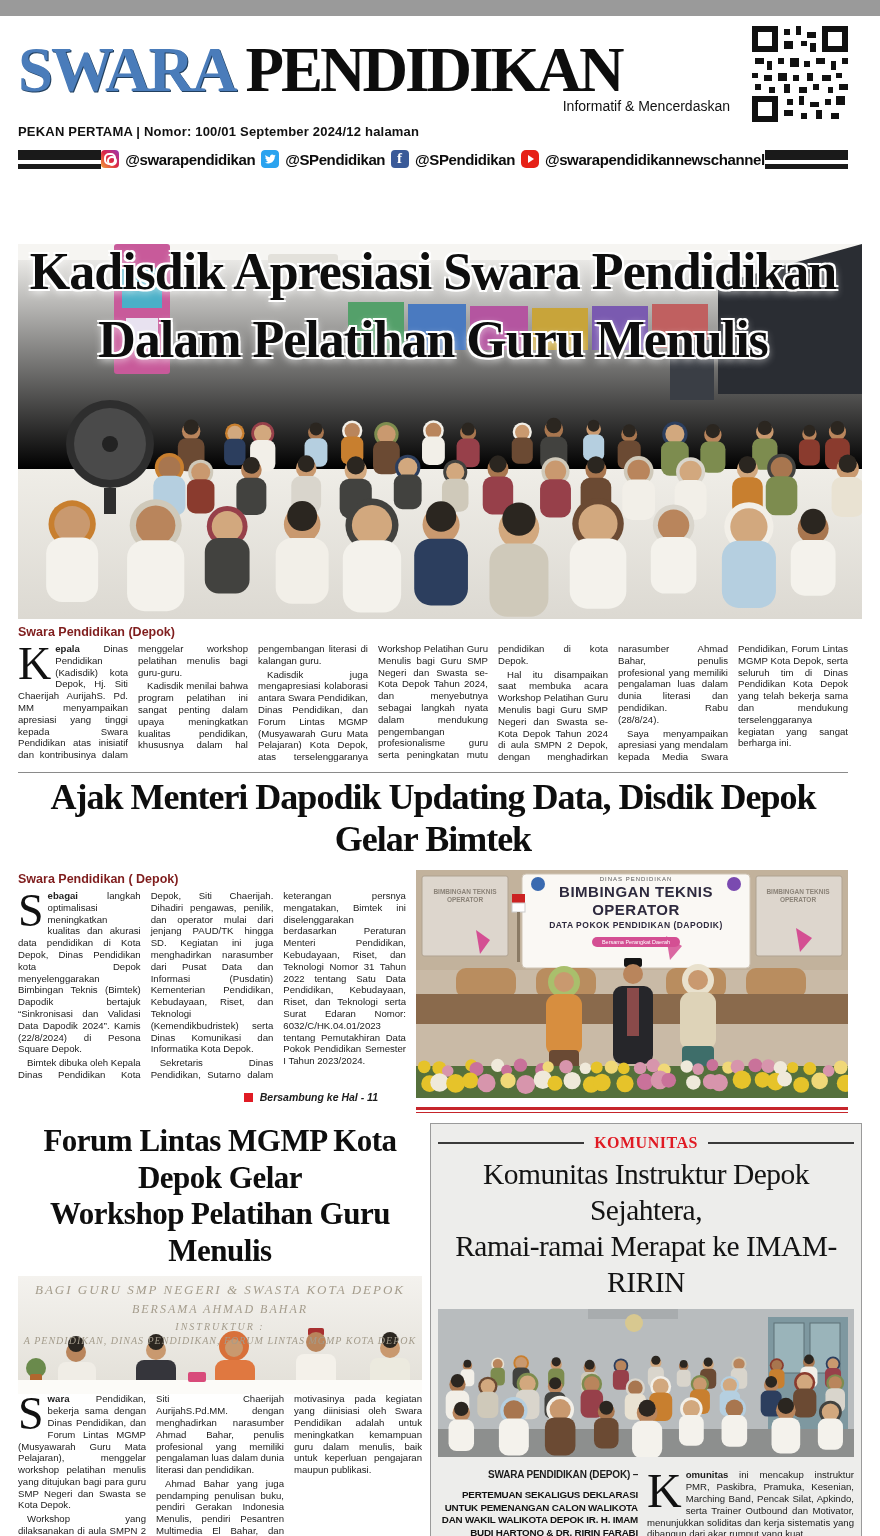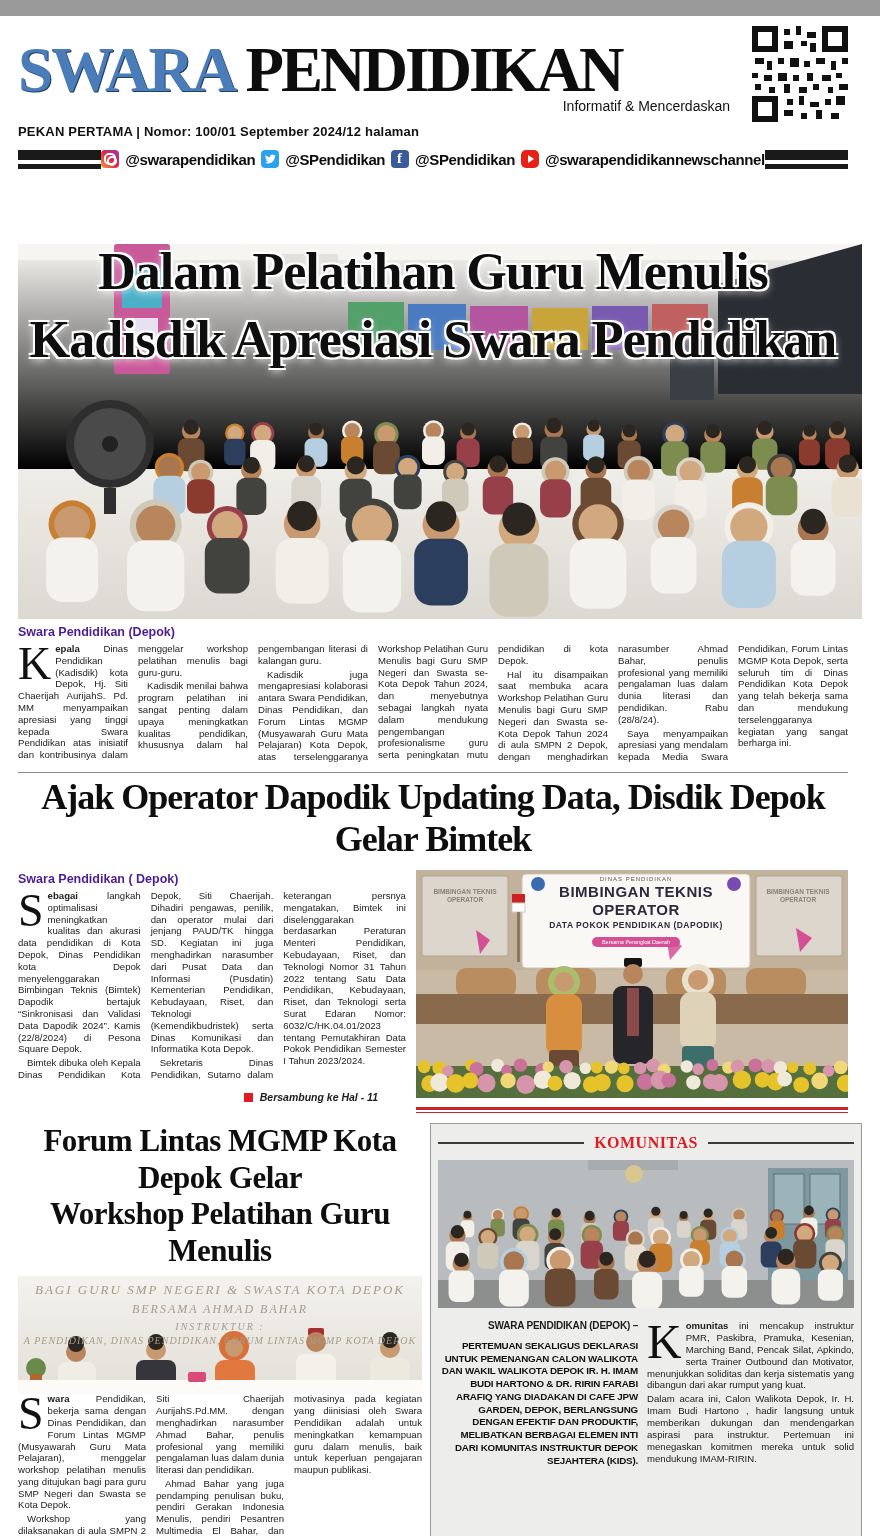--- a/index.html
+++ b/index.html
@@ -34,21 +34,21 @@
   .yt { background:#e62117; border-radius:5px; }
   .yt::after { content:""; position:absolute; left:7px; top:5px; border-left:6px solid #fff; border-top:4px solid transparent; border-bottom:4px solid transparent; }
   
   .hero { position:relative; margin-top:4px; }
   .hero .photo1 { margin-top:72px; width:844px; height:375px; display:block; }
   .headline1 { position:absolute; top:-6px; left:0; right:0; text-align:center;
     font-family:"Liberation Serif", serif; font-weight:700; font-size:52px; line-height:1.3;
     color:#0e0e0e; letter-spacing:-1px;
     text-shadow:-2px -2px 0 #fff,2px -2px 0 #fff,-2px 2px 0 #fff,2px 2px 0 #fff,0 3px 8px rgba(255,255,255,.9); }
   
-  .dateline { color:#4c1d95; font-weight:700; font-size:12.5px; margin:6px 0 4px 0; }
+  .dateline { color:#7f1d1d; font-weight:700; font-size:12.5px; margin:6px 0 4px 0; }
   .cols { text-align:justify; font-size:9.6px; line-height:1.23; color:#222;
           column-fill:auto; overflow:hidden; }
   .cols p { margin:0 0 2px 0; }
   .cols p.ind { text-indent:9px; }
   .dropcap { float:left; font-family:"Liberation Serif", serif; font-size:46px; line-height:0.78;
              padding:3px 4px 0 0; color:#111; }
   .lead { font-weight:700; }
   .cont { text-align:right; font-weight:700; font-style:italic; font-size:10.5px; margin-top:5px; }
   .sq { display:inline-block; width:9px; height:9px; background:#e01b24; margin-right:7px; vertical-align:-1px; }
   .a1-cols { column-count:7; column-gap:10px; height:124px; }
@@ -343,38 +343,38 @@
           <rect x="632.805810092525" y="293.0295404344797" width="45.5712054669857" height="56.57115161418915" rx="14.142787903547287" fill="#f4f2ec"></rect>
           <circle cx="730.9126179001548" cy="282.79826402664185" r="24.610393681526187" fill="#f2efe8"></circle>
           <circle cx="730.9126179001548" cy="282.79826402664185" r="18.644237637519836" fill="#d2a87e"></circle>
           <rect x="703.8784733257511" y="296.7814422547817" width="54.06828914880752" height="67.11925549507141" rx="16.779813873767853" fill="#b5cfe0"></rect>
           <circle cx="795.1559446257623" cy="284.413694858551" r="15.460828042030336" fill="#a8764f"></circle>
           <circle cx="795.1559446257623" cy="277.45632223963736" r="12.677878994464875" fill="#2b2620"></circle>
           <rect x="772.7377439648184" y="296.00931589007376" width="44.836401321887976" height="55.65898095130921" rx="13.914745237827303" fill="#f4f2ec"></rect>
         </g>
     </svg>
     <h1 class="headline1">
+      <div>Kadisdik Apresiasi Swara Pendidikan</div>
       <div>Dalam Pelatihan Guru Menulis</div>
-      <div>Kadisdik Apresiasi Swara Pendidikan</div>
     </h1>
   </section>
 
   <div class="dateline">Swara Pendidikan (Depok)</div>
   <div class="cols a1-cols">
     <p><span class="dropcap">K</span><span class="lead">epala</span><span> Dinas Pendidikan (Kadisdik) kota Depok, Hj. Siti Chaerijah AurijahS. Pd. MM menyampaikan apresiasi yang tinggi kepada Swara Pendidikan atas inisiatif dan kontribusinya dalam menggelar workshop pelatihan menulis bagi guru-guru.</span></p>
     <p class="ind">Kadisdik menilai bahwa program pelatihan ini sangat penting dalam upaya meningkatkan kualitas pendidikan, khususnya dalam hal pengembangan literasi di kalangan guru.</p>
     <p class="ind">Kadisdik juga mengapresiasi kolaborasi antara Swara Pendidikan, Dinas Pendidikan, dan Forum Lintas MGMP (Musyawarah Guru Mata Pelajaran) Kota Depok, atas terselenggaranya Workshop Pelatihan Guru Menulis bagi Guru SMP Negeri dan Swasta se-Kota Depok Tahun 2024, dan menyebutnya sebagai langkah nyata dalam mendukung pengembangan profesionalisme guru serta peningkatan mutu pendidikan di kota Depok.</p>
     <p class="ind">Hal itu disampaikan saat membuka acara Workshop Pelatihan Guru Menulis bagi Guru SMP Negeri dan Swasta se-Kota Depok Tahun 2024 di aula SMPN 2 Depok, dengan menghadirkan narasumber Ahmad Bahar, penulis profesional yang memiliki pengalaman luas dalam dunia literasi dan pendidikan. Rabu (28/8/24).</p>
     <p class="ind">Saya menyampaikan apresiasi yang mendalam kepada Media Swara Pendidikan, Forum Lintas MGMP Kota Depok, serta seluruh tim di Dinas Pendidikan Kota Depok yang telah bekerja sama dan mendukung terselenggaranya kegiatan yang sangat berharga ini.</p>
 
   </div>
 
   <hr class="rule">
 
-  <h2 class="headline2">Ajak Operator Dapodik Updating Data, Disdik Depok Gelar Bimtek</h2>
+  <h2 class="headline2">Ajak Menteri Dapodik Updating Data, Disdik Depok Gelar Bimtek</h2>
   <section class="sec2">
     <div class="sec2-left">
       <div class="dateline">Swara Pendidikan ( Depok)</div>
       <div class="cols a2-cols">
         <p><span class="dropcap">S</span><span class="lead">ebagai</span><span> langkah optimalisasi meningkatkan kualitas dan akurasi data pendidikan di Kota Depok, Dinas Pendidikan kota Depok menyelenggarakan Bimbingan Teknis (Bimtek) Dapodik bertajuk “Sinkronisasi dan Validasi Data Dapodik 2024”. Kamis (22/8/2024) di Pesona Square Depok.</span></p>
         <p class="ind">Bimtek dibuka oleh Kepala Dinas Pendidikan Kota Depok, Siti Chaerijah. Dihadiri pengawas, penilik, dan operator mulai dari jenjang PAUD/TK hingga SD. Kegiatan ini juga menghadirkan narasumber dari Pusat Data dan Informasi (Pusdatin) Kementerian Pendidikan, Kebudayaan, Riset, dan Teknologi (Kemendikbudristek) serta Dinas Komunikasi dan Informatika Kota Depok.</p>
         <p class="ind">Sekretaris Dinas Pendidikan, Sutarno dalam keterangan persnya mengatakan, Bimtek ini diselenggarakan berdasarkan Peraturan Menteri Pendidikan, Kebudayaan, Riset, dan Teknologi Nomor 31 Tahun 2022 tentang Satu Data Pendidikan, Kebudayaan, Riset, dan Teknologi serta Surat Edaran Nomor: 6032/C/HK.04.01/2023 tentang Pemutakhiran Data Pokok Pendidikan Semester I Tahun 2023/2024.</p>
         <p class="ind">“Jadi dengan acuan Permendikbud itu, makanya kegiatan ini sangat penting bagi para operator disemua jenjang pendidikan untuk meningkatkan pemahaman operator Dapodik berkaitan dengan kualitas data,” katanya.</p>
 
       </div>
@@ -540,20 +540,24 @@
         <p class="ind">Ahmad Bahar yang juga pendamping penulisan buku, pendiri Gerakan Indonesia Menulis, pendiri Pesantren Multimedia El Bahar, dan pendiri Pena Writing School mengatakan, tujuannya memberikan pembekalan dan motivasinya pada kegiatan yang diinisiasi oleh Swara Pendidikan adalah untuk meningkatkan kemampuan guru dalam menulis, baik untuk keperluan pengajaran maupun publikasi.</p>
 
       </div>
     </div>
 
     <div class="kbox">
       <div class="klabel-row">
         <div class="kline"></div>
         <div class="klabel">KOMUNITAS</div>
         <div class="kline"></div>
+      </div>
+      <div class="kheadline">
+        <div>Komunitas Instruktur Depok Sejahtera,</div>
+        <div>Ramai-ramai Merapat ke IMAM-RIRIN</div>
       </div>
       <svg class="photo4" viewBox="0 0 416 148">
         <rect width="416" height="148" fill="#b8bcbe"></rect>
         <rect x="330" y="8" width="80" height="120" fill="#7e98a0"></rect>
         <rect x="336" y="14" width="30" height="50" fill="#9ab4ba" stroke="#5d7076"></rect>
         <rect x="372" y="14" width="30" height="50" fill="#9ab4ba" stroke="#5d7076"></rect>
         <rect x="150" y="0" width="90" height="10" fill="#a8acae"></rect>
         <circle cx="196" cy="14" r="9" fill="#d8c890"></circle>
         <rect x="0" y="120" width="416" height="28" fill="#8d8f8e"></rect>
         <g>

